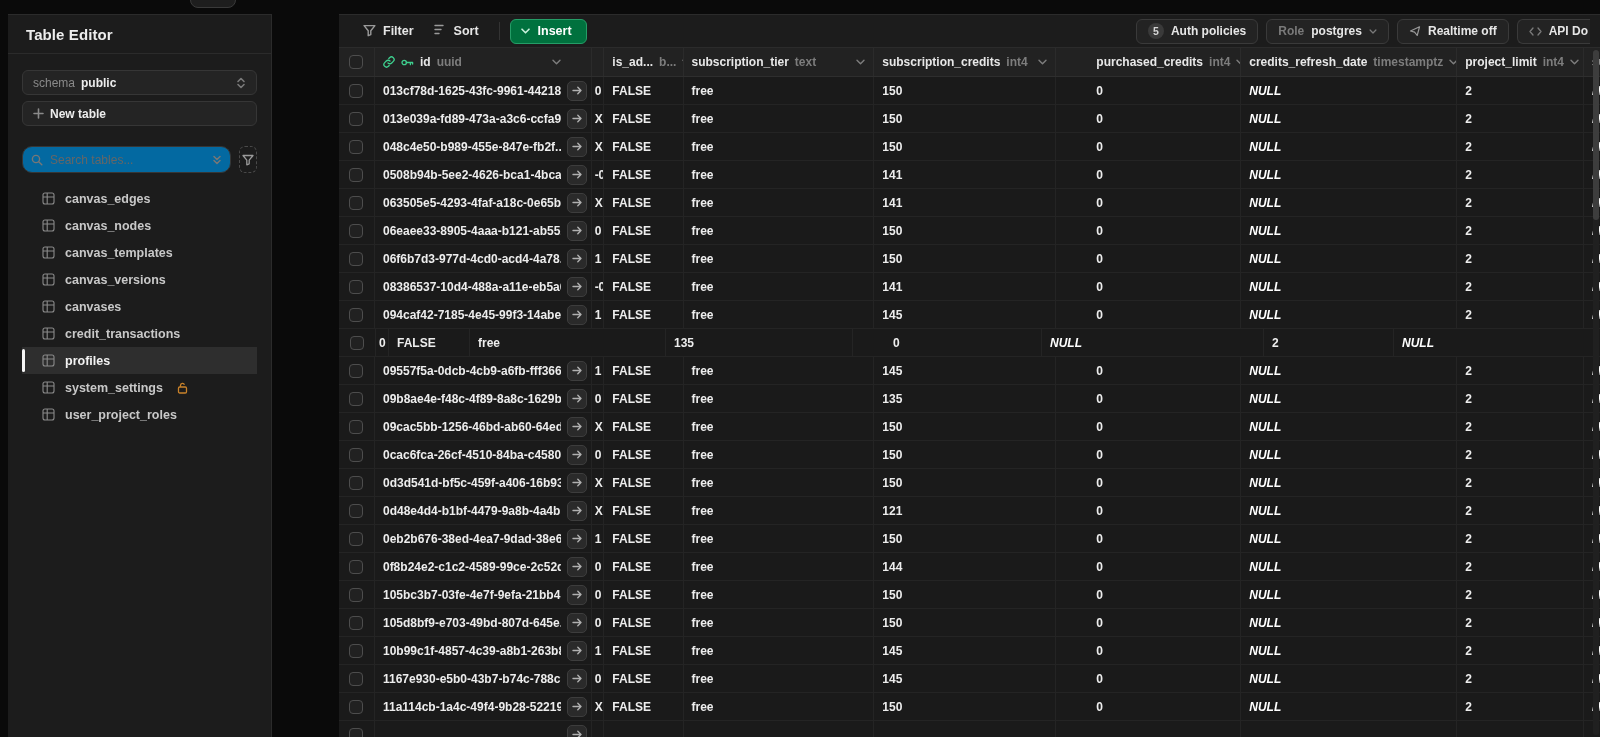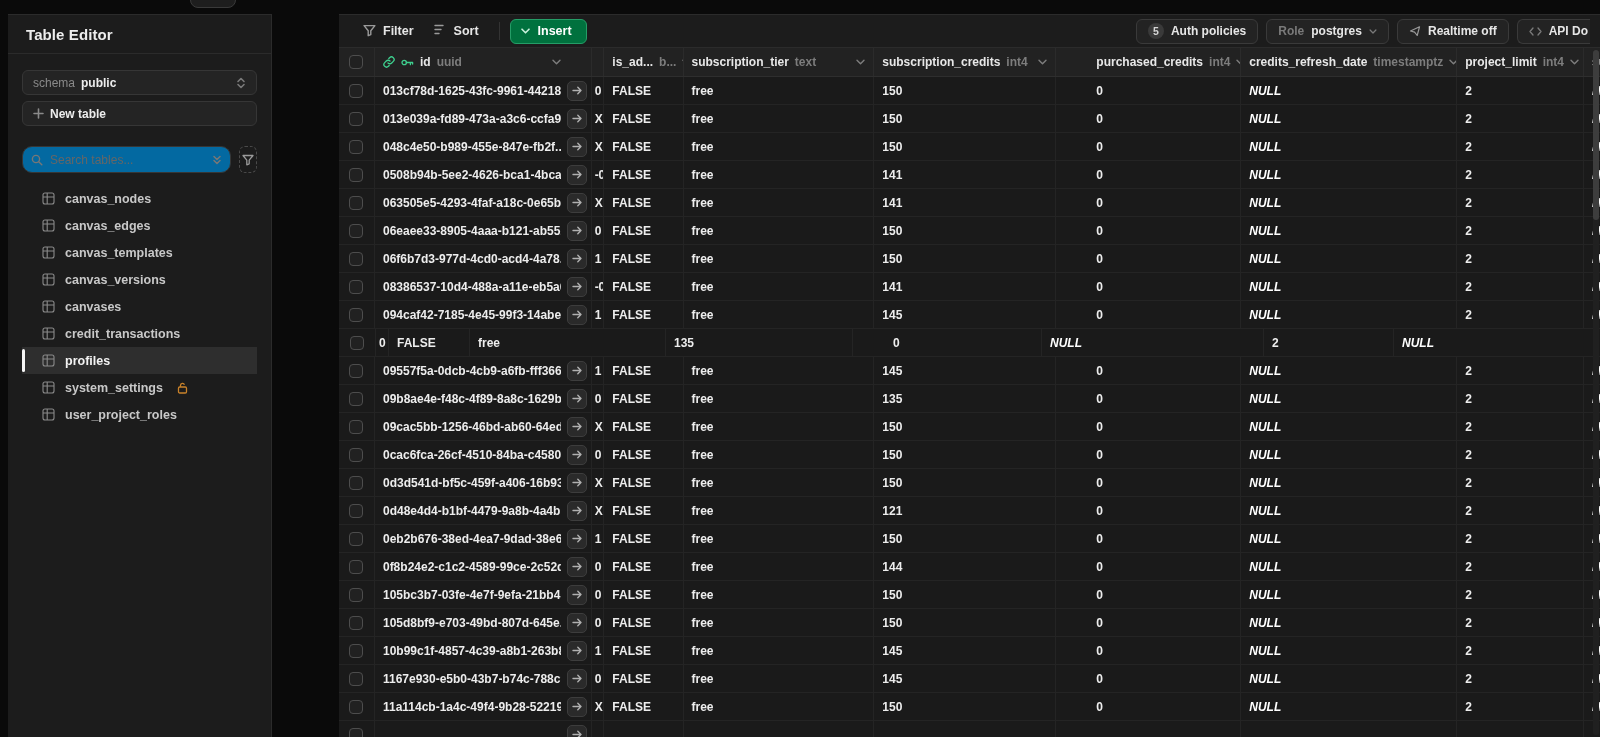--- a/index.html
+++ b/index.html
@@ -157,31 +157,31 @@
       </div>
 
       <ul class="table-list" id="table-list">
           <li class="table-item">
       <span class="icon tbl-ic">
         <svg width="13" height="13" viewBox="0 0 13 13" fill="none" stroke="currentColor" stroke-width="1.1">
                 <rect x="1" y="1" width="11" height="11" rx="2"></rect>
                 <path d="M1 5h11M5.2 1v11"></path>
               </svg>
       </span>
-      <span>canvas_nodes</span>
+      <span>canvas_edges</span>
 
     </li>
           <li class="table-item">
       <span class="icon tbl-ic">
         <svg width="13" height="13" viewBox="0 0 13 13" fill="none" stroke="currentColor" stroke-width="1.1">
                 <rect x="1" y="1" width="11" height="11" rx="2"></rect>
                 <path d="M1 5h11M5.2 1v11"></path>
               </svg>
       </span>
-      <span>canvas_edges</span>
+      <span>canvas_nodes</span>
 
     </li>
           <li class="table-item">
       <span class="icon tbl-ic">
         <svg width="13" height="13" viewBox="0 0 13 13" fill="none" stroke="currentColor" stroke-width="1.1">
                 <rect x="1" y="1" width="11" height="11" rx="2"></rect>
                 <path d="M1 5h11M5.2 1v11"></path>
               </svg>
       </span>
       <span>canvas_templates</span>

